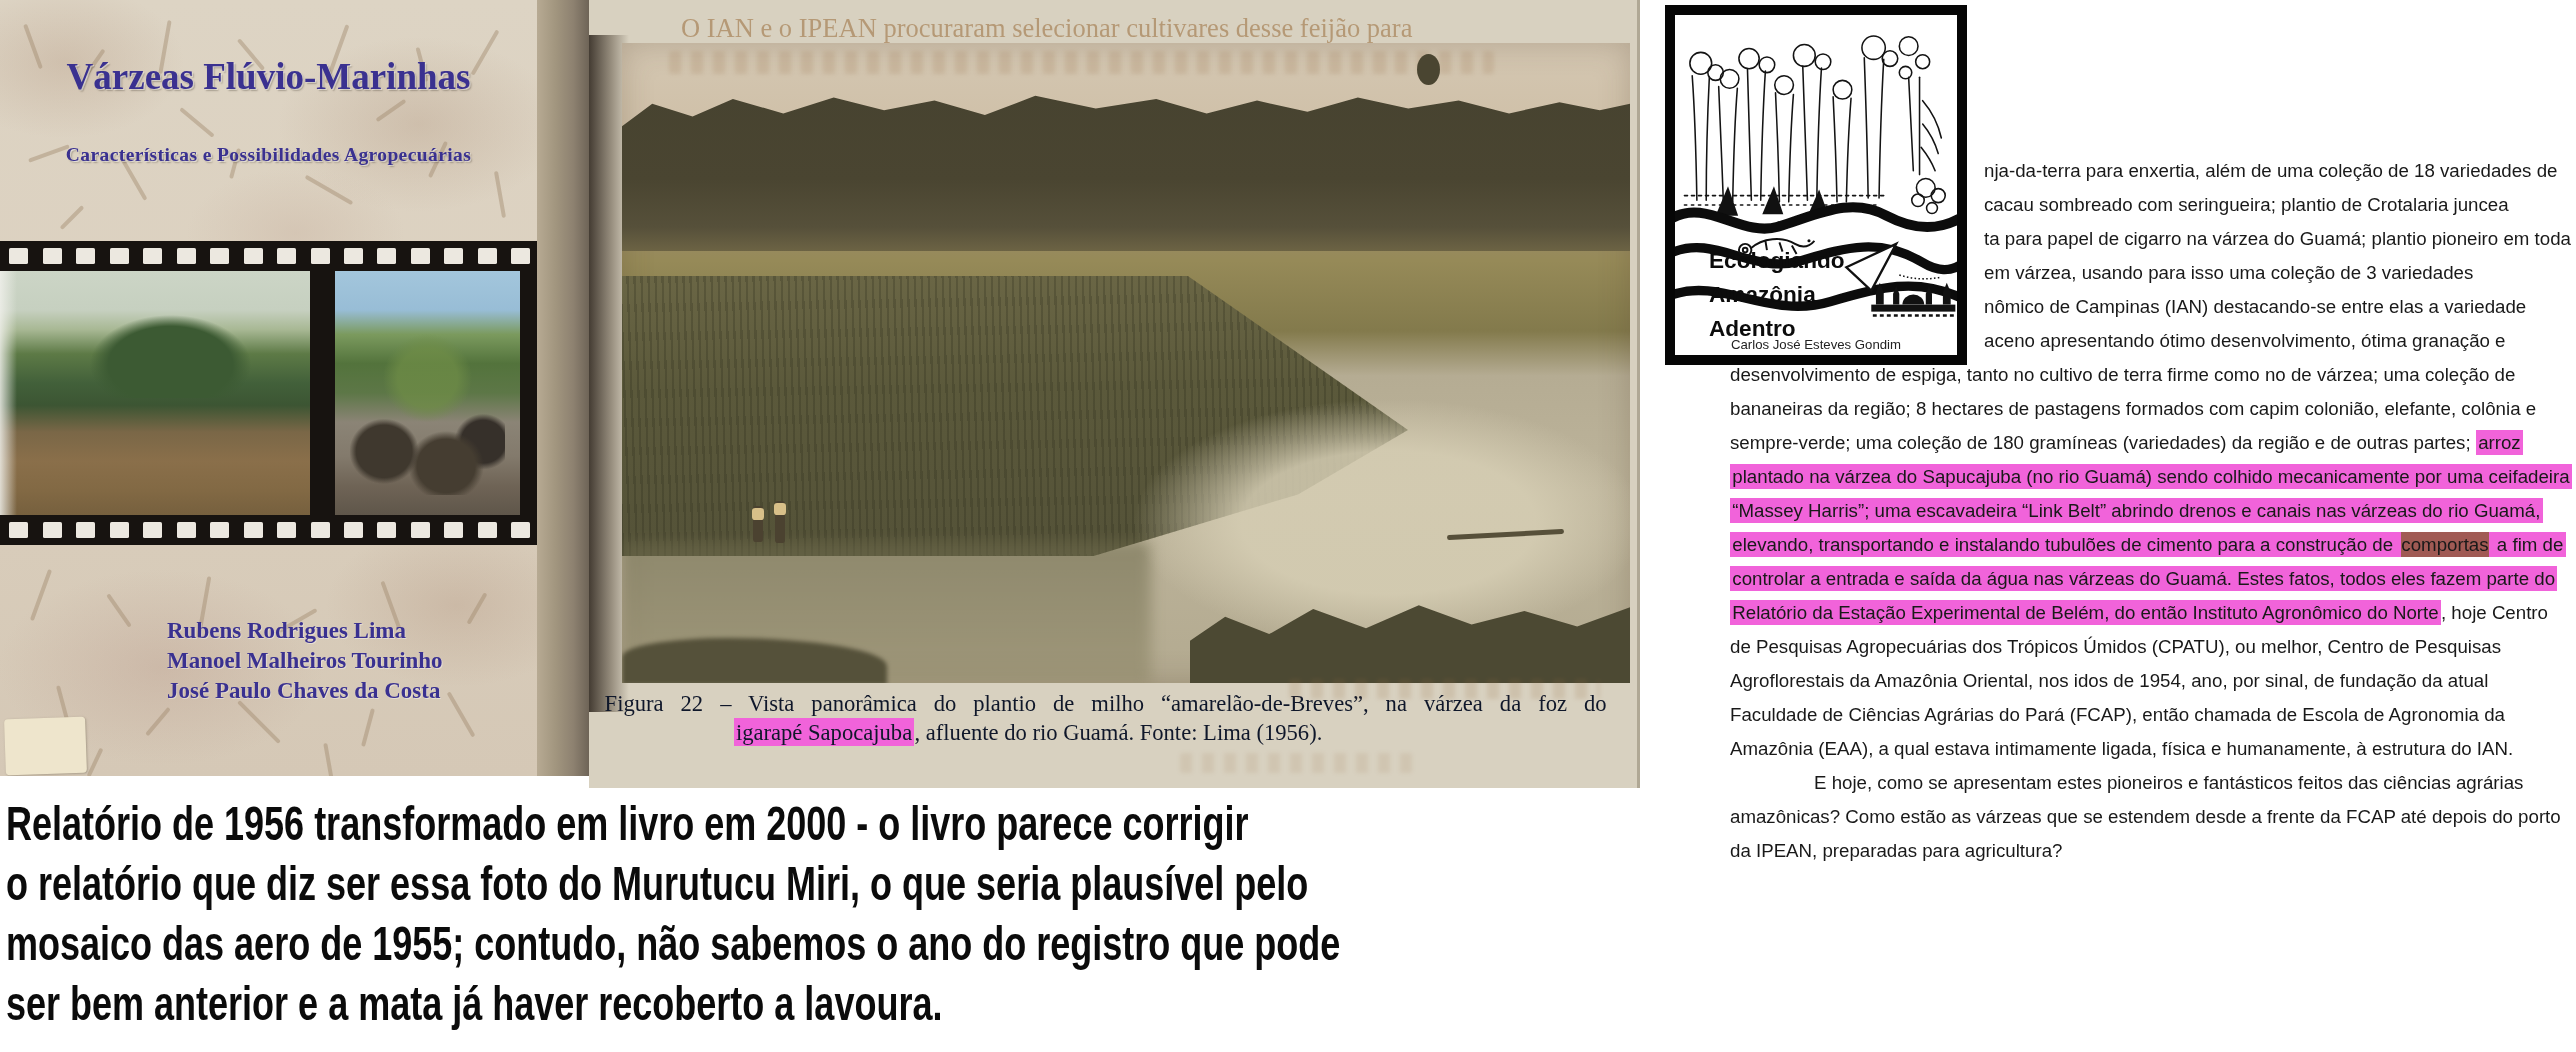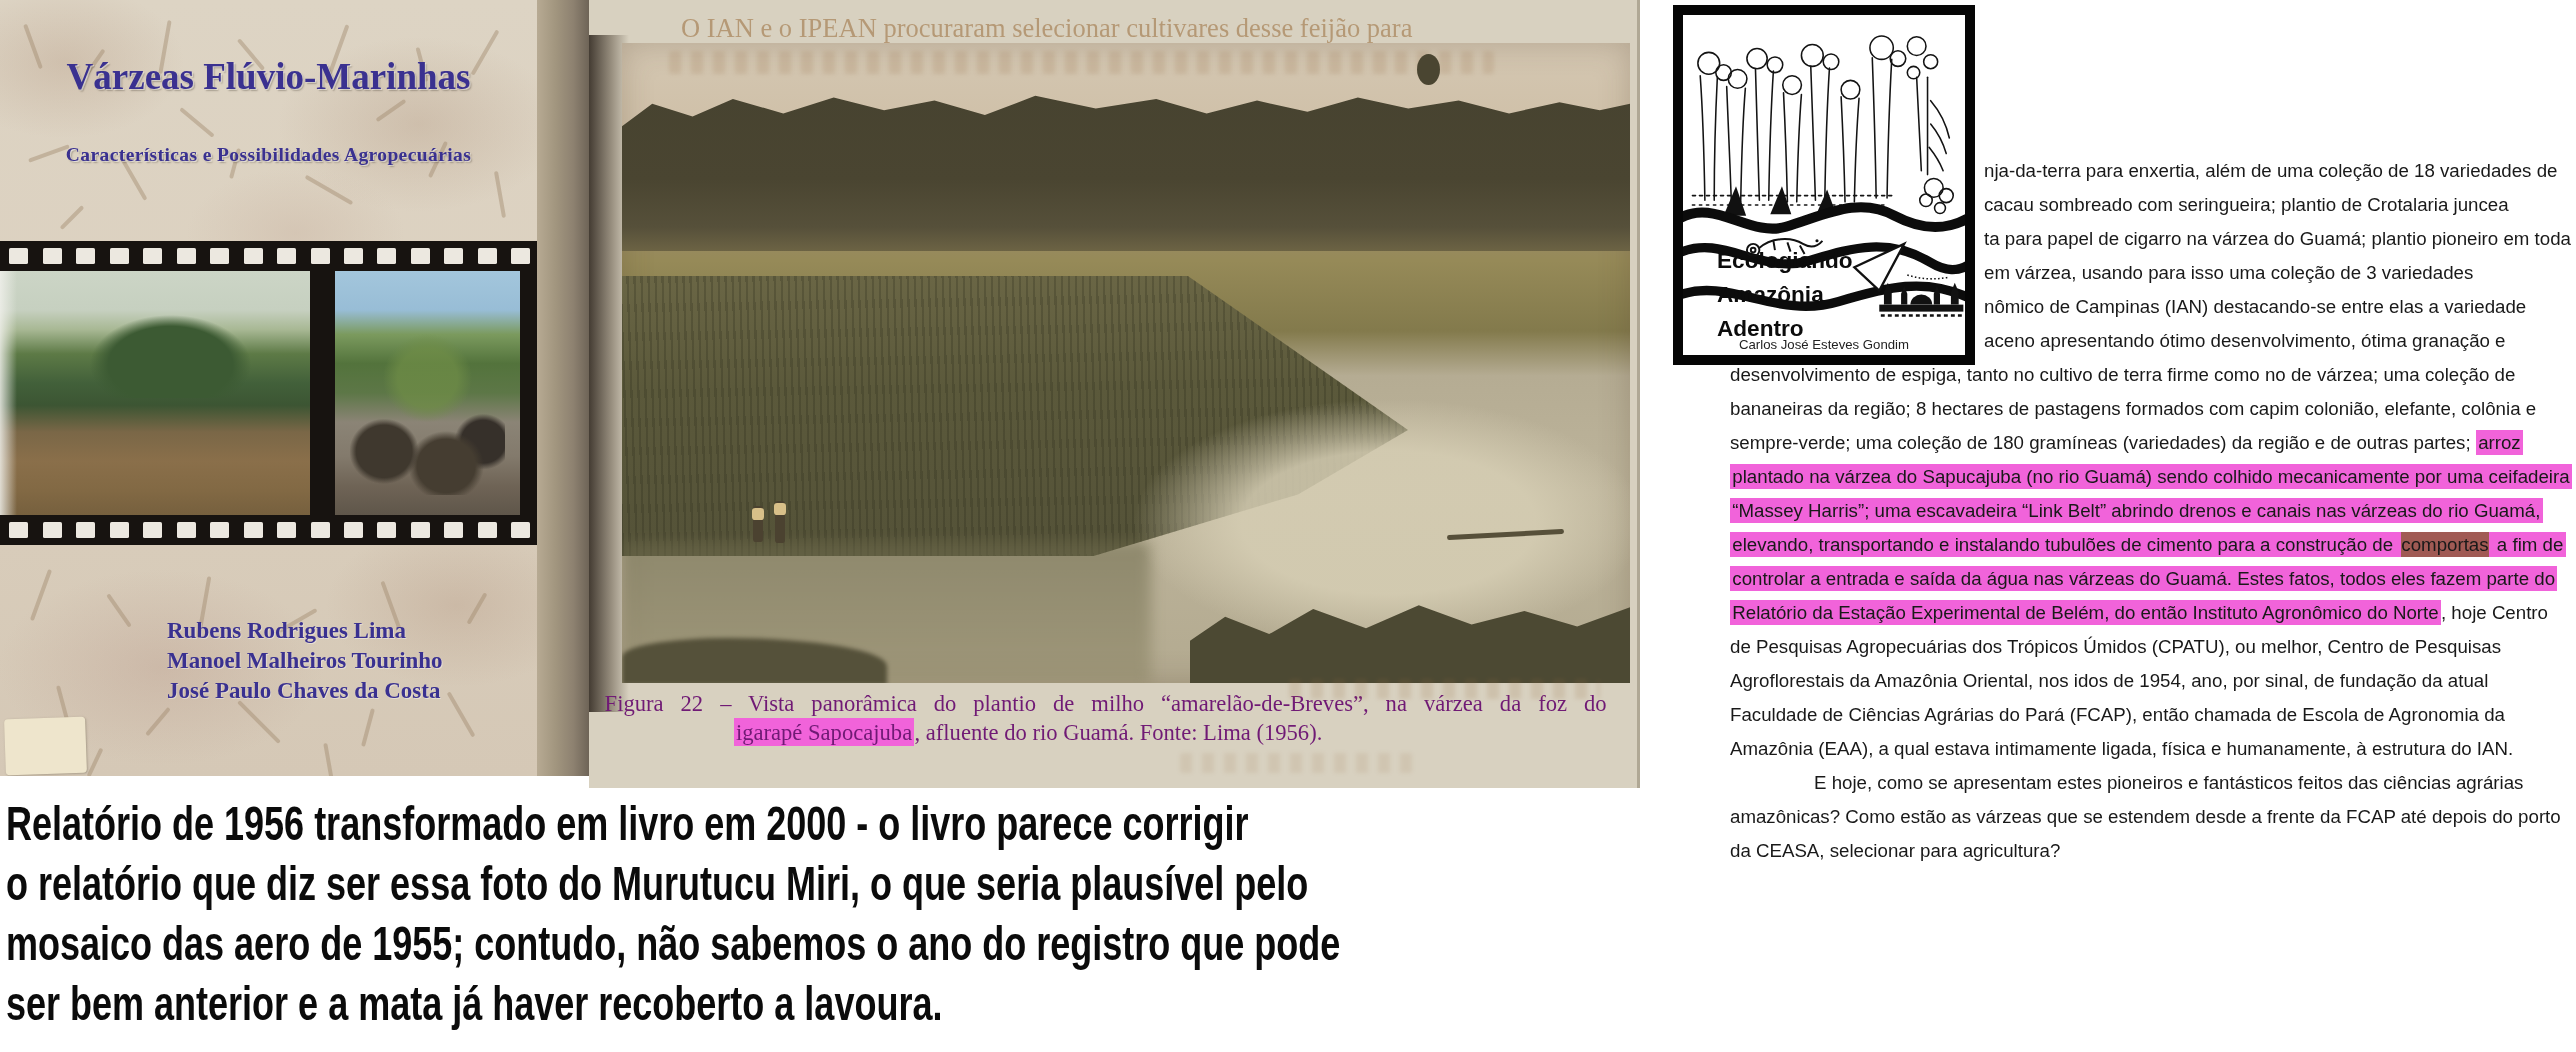--- a/index.html
+++ b/index.html
@@ -86,29 +86,29 @@
     clip-path:polygon(0 55%,8% 30%,18% 48%,28% 22%,40% 42%,52% 18%,64% 38%,76% 24%,88% 40%,100% 20%,100% 100%,0 100%);}
   #ph-veg-bl{position:absolute;left:0;top:595px;width:265px;height:47px;background:#55513a;filter:blur(2.3px);border-radius:40% 60% 0 0;}
   #ph-log{position:absolute;left:825px;top:489px;width:117px;height:4.7px;background:#57503a;transform:rotate(-3deg);border-radius:2.3px;}
   .ph-figure{position:absolute;width:10px;height:36px;background:#4b4230;border-radius:3.1px;}
   .ph-figure:before{content:"";position:absolute;left:-0.8px;top:1.6px;width:11.7px;height:12.5px;background:#d8c089;border-radius:3.1px;}
   #fig1{left:131px;top:463px;} #fig2{left:153px;top:458px;height:42px;}
   #ph-smudge-sky{position:absolute;left:47px;top:7.8px;width:825px;height:23px;}
 
   
   #caption{position:absolute;left:15.6px;top:690px;width:1002px;font-family:"Liberation Serif",serif;
-    font-size:22.6px;color:#701a75;line-height:28px;}
+    font-size:22.6px;color:#0f172a;line-height:28px;}
   #caption .l1{width:1002px;text-align:justify;text-align-last:justify;white-space:nowrap;}
   #caption .l2{margin-left:129px;margin-top:0.8px;}
   .hl{background:var(--hl);padding:1.6px 2.3px;}
   .hld{background:var(--hld);padding:1.6px 0.8px;}
 
   
   #panel{position:absolute;left:1641px;top:0;width:935px;height:1052px;background:#fff;}
-  #logo{position:absolute;left:32px;top:4.7px;width:302px;height:360px;background:#fff;
+  #logo{position:absolute;left:24px;top:4.7px;width:302px;height:360px;background:#fff;
     border:10px solid #060606;}
   #logo svg{position:absolute;left:0;top:0;width:282px;height:341px;}
   #logo-title{position:absolute;left:34px;top:229px;font-weight:bold;font-size:22.6px;line-height:34px;color:#0c0c0c;}
   #logo-author{position:absolute;left:0;top:322px;width:282px;text-align:center;font-size:13.2px;color:#222;}
   #article{position:absolute;left:89px;top:154px;width:848px;font-size:18.7px;color:#191919;}
   .aline{height:34px;line-height:34px;white-space:nowrap;}
   .aline.wrap{margin-left:254px;}
   .aline.para{text-indent:84px;}
 
   
@@ -322,21 +322,21 @@
         <div class="aline"><span class="hl">“Massey Harris”; uma escavadeira “Link Belt” abrindo drenos e canais nas várzeas do rio Guamá,</span></div>
         <div class="aline"><span class="hl">elevando, transportando e instalando tubulões de cimento para a construção de </span><span class="hld">comportas</span><span class="hl"> a fim de</span></div>
         <div class="aline"><span class="hl">controlar a entrada e saída da água nas várzeas do Guamá. Estes fatos, todos eles fazem parte do</span></div>
         <div class="aline"><span class="hl">Relatório da Estação Experimental de Belém, do então Instituto Agronômico do Norte</span><span>, hoje Centro</span></div>
         <div class="aline"><span>de Pesquisas Agropecuárias dos Trópicos Úmidos (CPATU), ou melhor, Centro de Pesquisas</span></div>
         <div class="aline"><span>Agroflorestais da Amazônia Oriental, nos idos de 1954, ano, por sinal, de fundação da atual</span></div>
         <div class="aline"><span>Faculdade de Ciências Agrárias do Pará (FCAP), então chamada de Escola de Agronomia da</span></div>
         <div class="aline"><span>Amazônia (EAA), a qual estava intimamente ligada, física e humanamente, à estrutura do IAN.</span></div>
         <div class="aline para"><span>E hoje, como se apresentam estes pioneiros e fantásticos feitos das ciências agrárias</span></div>
         <div class="aline"><span>amazônicas? Como estão as várzeas que se estendem desde a frente da FCAP até depois do porto</span></div>
-        <div class="aline"><span>da CEASA, selecionar para agricultura?</span></div>
+        <div class="aline"><span>da IPEAN, preparadas para agricultura?</span></div>
       </div>
   </div>
 
   <div id="note">
     <div class="nline">Relatório de 1956 transformado em livro em 2000 - o livro parece corrigir</div>
     <div class="nline">o relatório que diz ser essa foto do Murutucu Miri, o que seria plausível pelo</div>
     <div class="nline">mosaico das aero de 1955; contudo, não sabemos o ano do registro que pode</div>
     <div class="nline">ser bem anterior e a mata já haver recoberto a lavoura.</div>
   </div>
 

